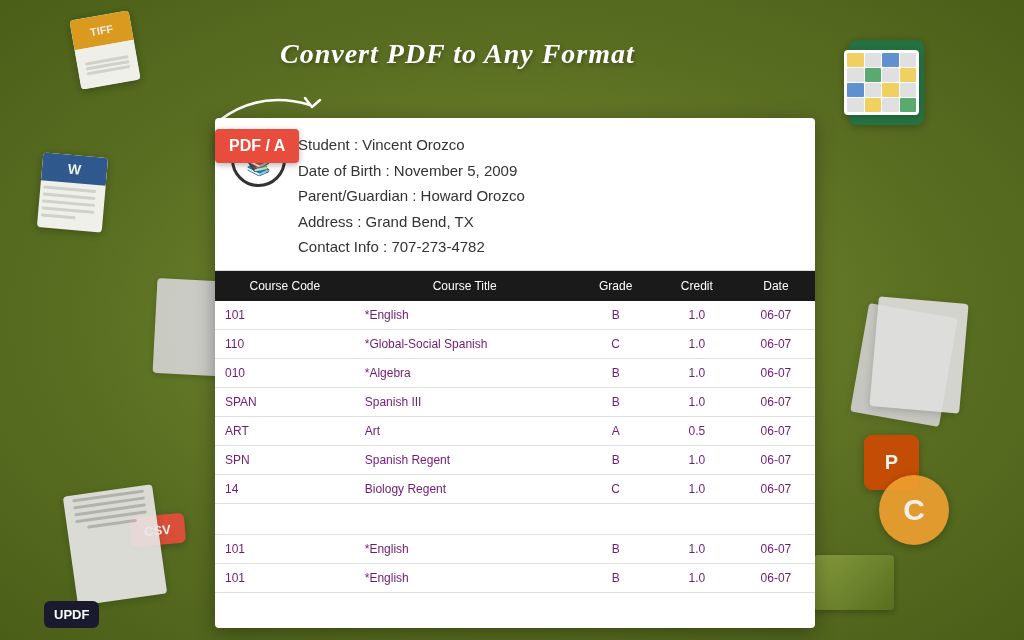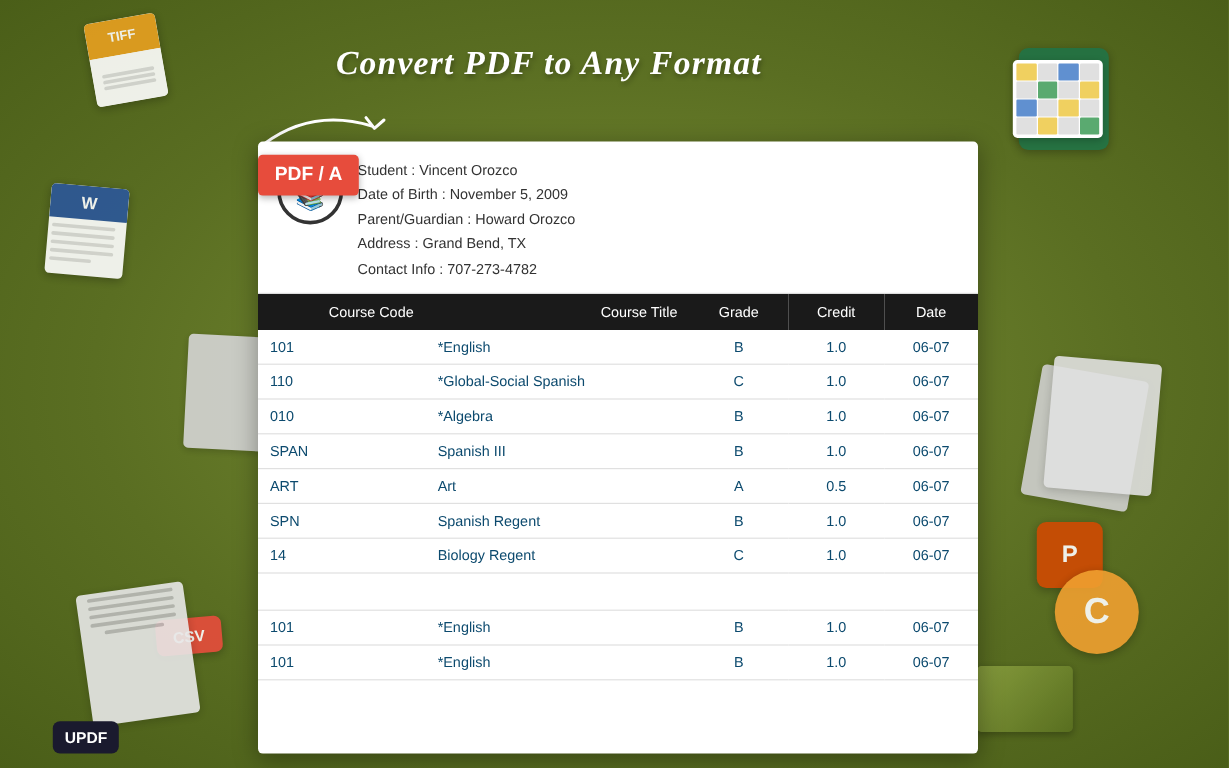--- a/index.html
+++ b/index.html
@@ -281,57 +281,57 @@
     .doc-title {
       font-size: 20px;
       font-weight: bold;
       color: #111;
       margin-bottom: 4px;
     }
     .doc-address { font-size: 10px; color: #555; margin-bottom: 2px; }
     .doc-phone { font-size: 10px; color: #555; }
 
     .doc-info-block {
-      font-size: 12px; color: #333;
+      font-size: 15px; color: #333;
       line-height: 1.7;
     }
     .doc-info-block div { white-space: nowrap; }
 
     
     .transcript-table {
       width: 100%;
       border-collapse: collapse;
       font-size: 12px;
     }
 
     .transcript-table thead tr {
       background: #1a1a1a;
       color: white;
     }
 
     .transcript-table thead th {
       padding: 8px 10px;
-      text-align: right;
+      text-align: center;
       font-weight: normal;
       font-size: 12px;
     }
 
     .transcript-table thead th:nth-child(3),
     .transcript-table thead th:nth-child(4),
     .transcript-table thead th:nth-child(5) {
       text-align: center;
     }
 
     .transcript-table tbody tr {
       border-bottom: 1px solid #e0e0e0;
     }
 
     .transcript-table tbody td {
       padding: 7px 10px;
-      color: #0c4a6e;
+      color: #701a75;
     }
 
     .transcript-table tbody td:nth-child(3),
     .transcript-table tbody td:nth-child(4),
     .transcript-table tbody td:nth-child(5) {
       text-align: center;
     }
 
     
     .updf-logo {

